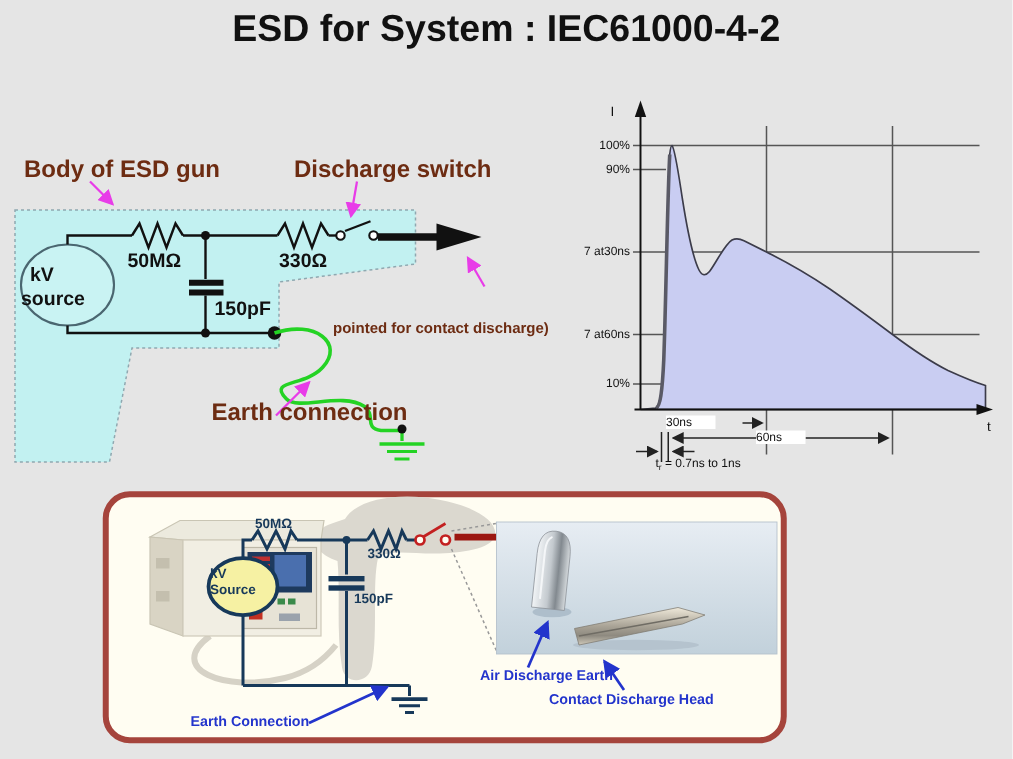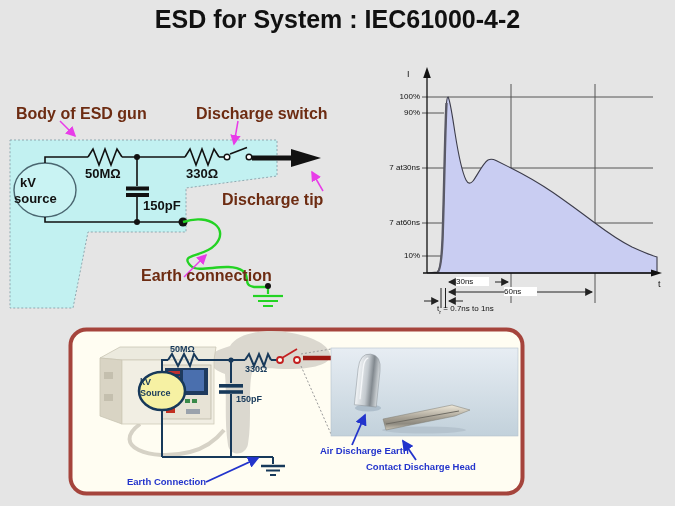--- a/index.html
+++ b/index.html
@@ -81,21 +81,21 @@
     </g>
   </svg>
 
   <span class="lbl maroon" style="left:16px;top:105px">Body of ESD gun</span>
   <span class="lbl maroon" style="left:196px;top:105px">Discharge switch</span>
   <span class="lbl circ ctr" style="left:20px;top:176px;width:50px">kV</span>
   <span class="lbl circ ctr" style="left:14px;top:192px;width:62px">source</span>
   <span class="lbl circ" style="left:85px;top:167px">50MΩ</span>
   <span class="lbl circ" style="left:186px;top:167px">330Ω</span>
   <span class="lbl circ" style="left:143px;top:199px">150pF</span>
-  <span class="lbl maroon ctr" style="left:222px;top:191px;width:172px">Discharge tip</span>
+  <span class="lbl maroon-sm ctr" style="left:222px;top:214px;width:172px">pointed for contact discharge)</span>
   <span class="lbl maroon" style="left:141px;top:267px">Earth connection</span>
 
   <svg class="abs" style="left:370px;top:65px" width="305" height="255" viewBox="370 65 305 255">
     <defs>
       <marker id="dimA" viewBox="0 0 10 10" refX="8.5" refY="5" markerWidth="8" markerHeight="8" orient="auto">
         <path d="M0,0 L10,5 L0,10 z" fill="#222"></path>
       </marker>
     </defs>
 
     <g stroke="#555" stroke-width="1" fill="none">
@@ -134,21 +134,21 @@
     </g>
   </svg>
 
   <span class="gaxis" style="left:407px;top:69px">I</span>
   <span class="gaxis" style="left:658px;top:279px">t</span>
   <span class="gtick" style="right:255px;top:92px">100%</span>
   <span class="gtick" style="right:255px;top:108px">90%</span>
   <span class="gtick" style="right:255px;top:163px">7 at30ns</span>
   <span class="gtick" style="right:255px;top:218px">7 at60ns</span>
   <span class="gtick" style="right:255px;top:251px">10%</span>
-  <span class="gtick ctr" style="left:456px;top:277px;width:33px;background:#fff">30ns</span>
+  <span class="gtick ctr" style="left:444px;top:277px;width:33px;background:#fff">30ns</span>
   <span class="gtick ctr" style="left:504px;top:287px;width:33px;background:#fff">60ns</span>
   <span class="gtick" style="left:437px;top:304px"><span>t</span><sub class="tr">r</sub> <span>= 0.7ns to 1ns</span></span>
 
   <svg class="abs" style="left:68px;top:327px" width="458" height="170" viewBox="68 327 458 170">
     <defs>
       <marker id="blueA" viewBox="0 0 10 10" refX="8.5" refY="5" markerWidth="6.5" markerHeight="6.5" orient="auto">
         <path d="M0,0 L10,5 L0,10 z" fill="#2334cc"></path>
       </marker>
       <linearGradient id="photoBg" x1="0" y1="0" x2="0" y2="1">
         <stop offset="0" stop-color="#e7edf3"></stop>

